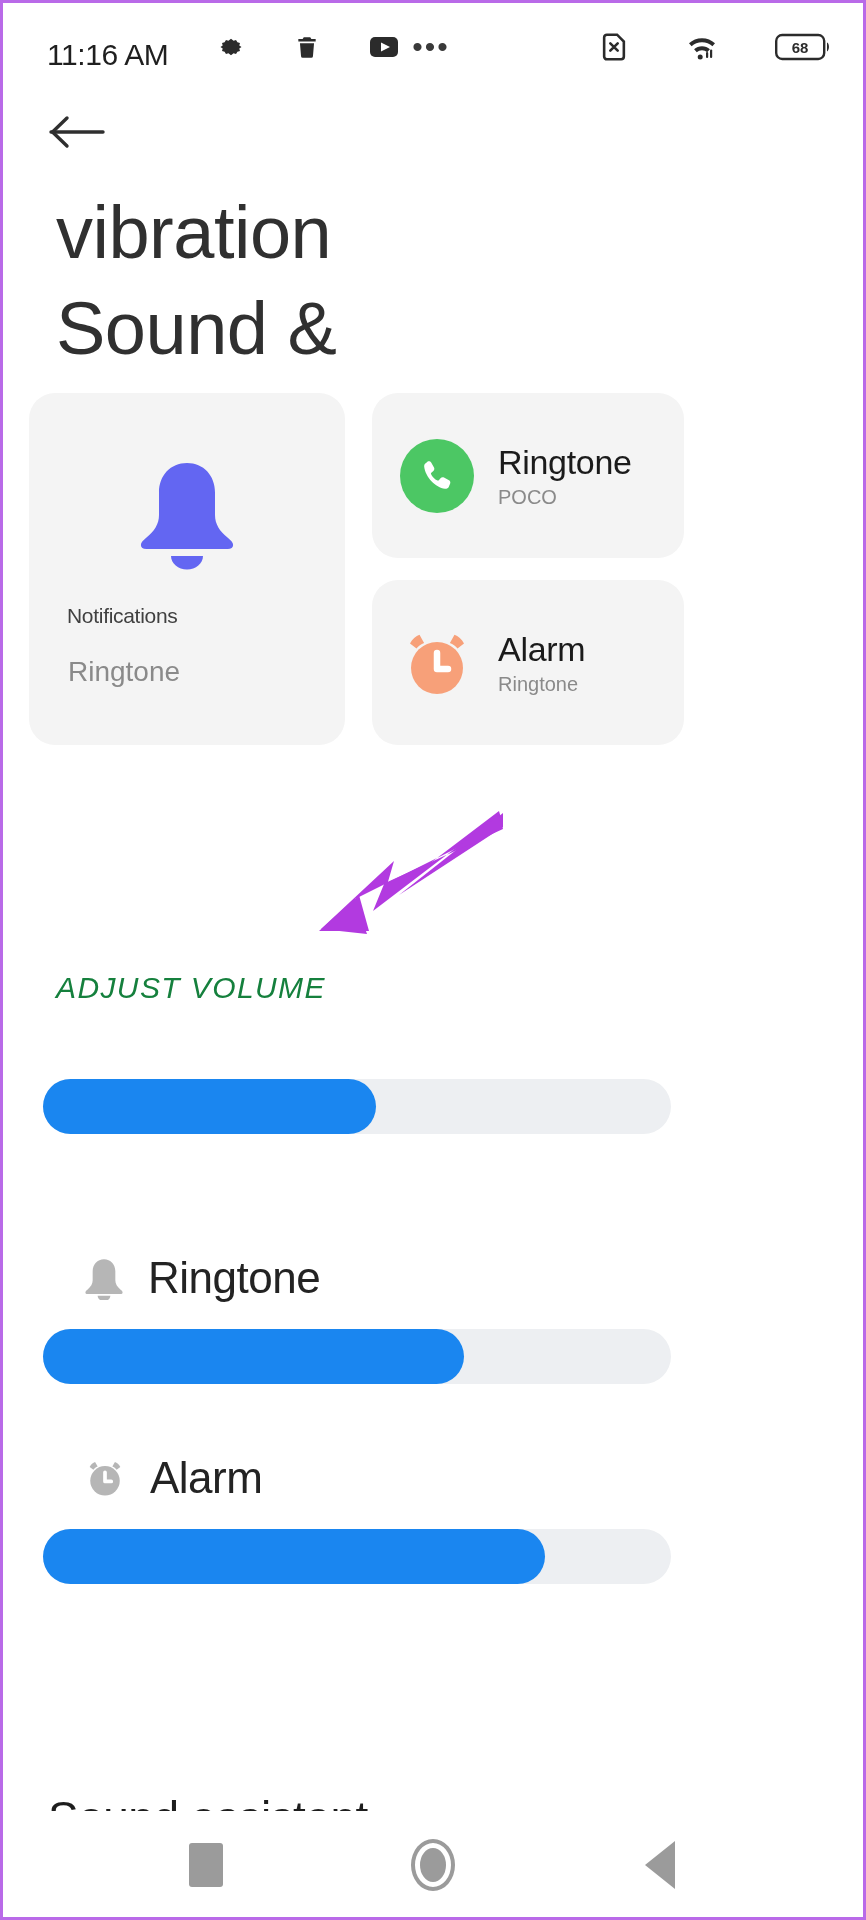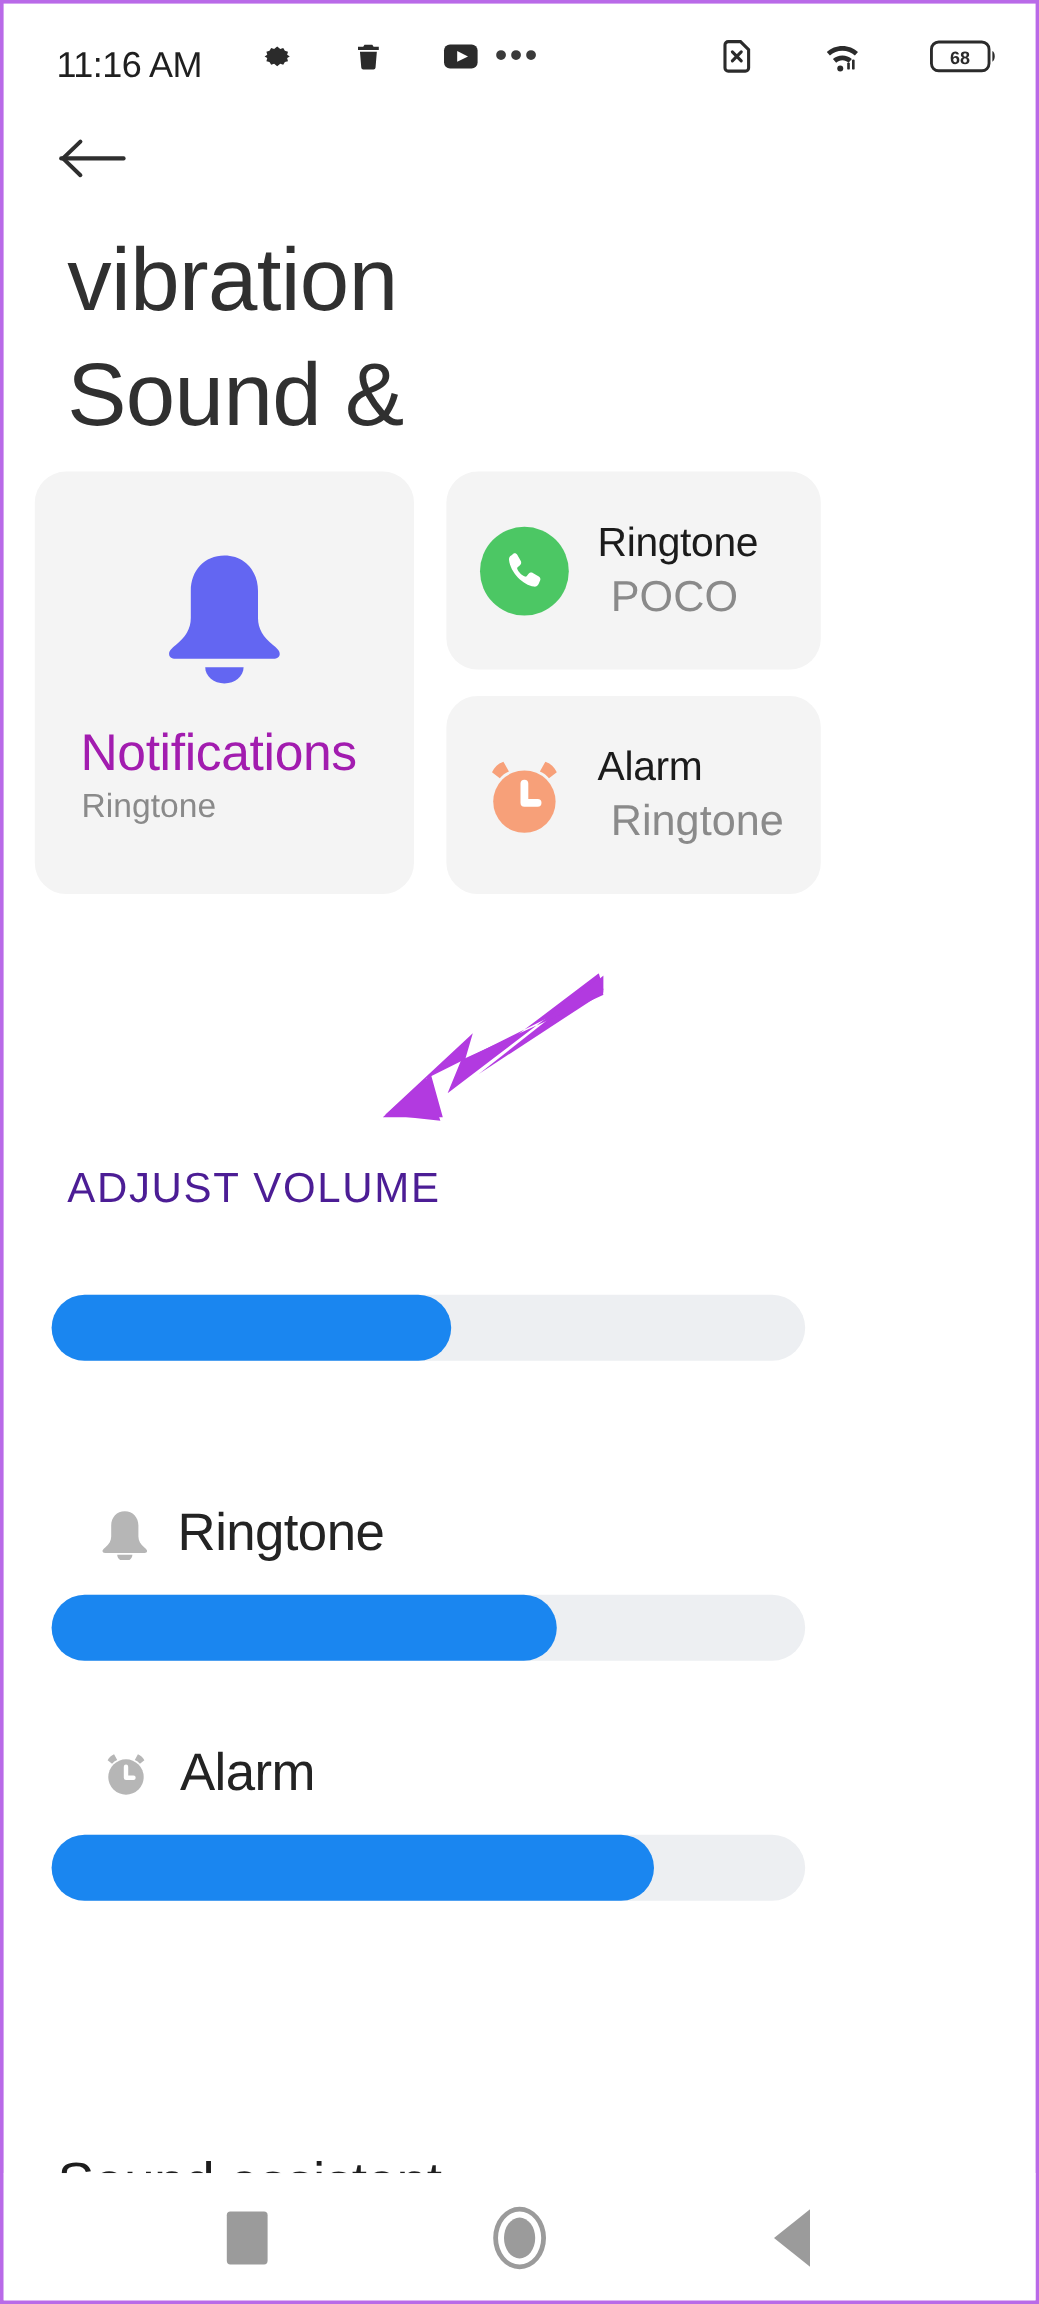--- a/index.html
+++ b/index.html
@@ -75,39 +75,39 @@
     width: 312px; height: 165px;
     display: flex; align-items: center;
     padding-left: 28px; gap: 24px;
   }
   .notif-icon-wrap {
     position: absolute; left: 0; right: 0; top: 64px;
     display: flex; justify-content: center;
   }
   .notif-label {
     position: absolute; left: 38px; top: 211px;
-    font-size: 43px; color: #a21caf; letter-spacing: -0.3px;
+    font-size: 21px; color: #404040; letter-spacing: -0.3px;
   }
   .notif-sub {
     position: absolute; left: 39px; top: 263px;
     font-size: 28px; color: #8a8a8a;
   }
   .circle-icon {
     width: 74px; height: 74px; border-radius: 50%;
     display: flex; align-items: center; justify-content: center;
     flex: none;
   }
   .card-texts { display: flex; flex-direction: column; gap: 4px; }
   .card-title { font-size: 34px; color: #1b1b1b; letter-spacing: -0.3px; }
-  .card-sub { font-size: 36px; color: #8a8a8a; margin-left: 11px; }
+  .card-sub { font-size: 20px; color: #8a8a8a; }
 
   
   .section-label {
     position: absolute; left: 53px; top: 968px;
-    font-size: 35px; color: #4c1d95; letter-spacing: 1.4px;
+    font-size: 30px; color: #15803d; letter-spacing: 1.4px; font-style: italic;
   }
 
   
   .vol-row { position: absolute; left: 0; right: 0; }
   .vol-head {
     display: flex; align-items: center; gap: 24px;
     padding-left: 45px;
   }
   .vol-name { font-size: 44px; color: #232323; font-weight: 300; letter-spacing: -0.5px; }
   .slider {

